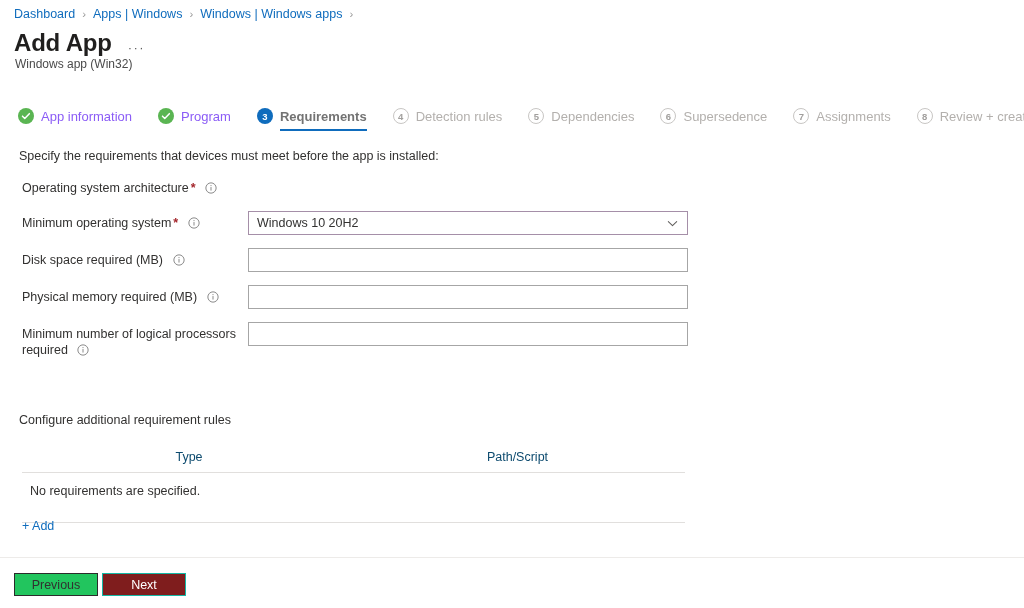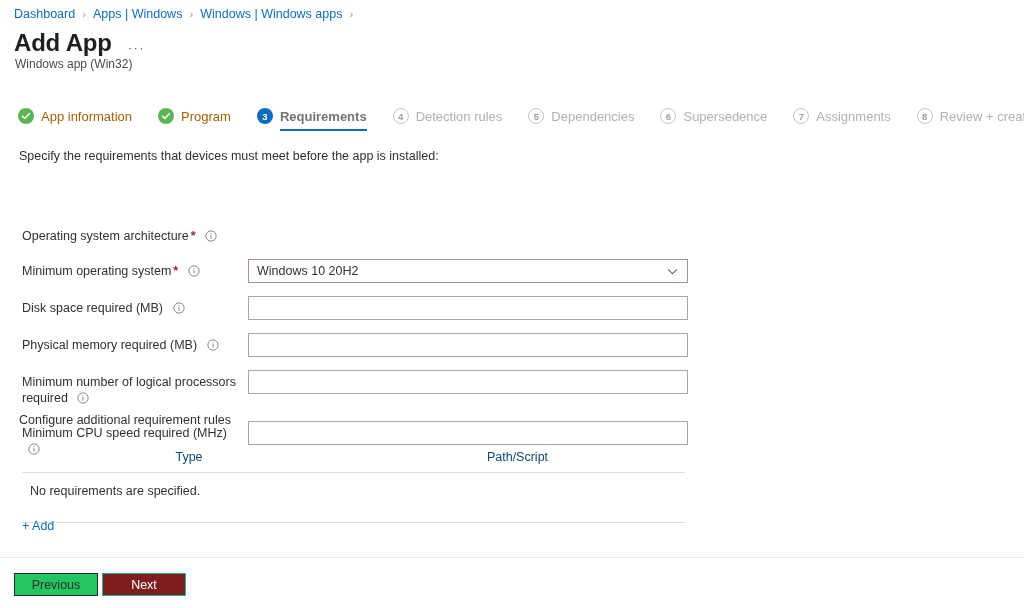--- a/index.html
+++ b/index.html
@@ -64,36 +64,36 @@
     flex: 0 0 auto;
   }
   .step.done .badge { background: #5ab552; color: #fff; }
   .step.done .badge svg { display:block; }
   .step.active .badge { background: #0f6cbd; color: #fff; }
   .step.todo .badge {
     background: #fff; color: #a19f9d;
     border: 1px solid #c8c6c4;
   }
   .step .label { white-space: nowrap; }
-  .step.done .label { color: #a16207; }
+  .step.done .label { color: #8b5cf6; }
   .step.active .label { color: #737373; font-weight: 700; }
   .step.todo .label { color: #b3b0ad; }
   .step.active::after {
     content: ""; position: absolute; left: 23px; right: 0; bottom: 0;
     height: 2px; background: #0f6cbd;
   }
 
   
   .intro {
     position: absolute; left: 19px; top: 148px;
     font-size: 12.5px; color: #323130; line-height: 17px;
   }
 
   
-  .form { position: absolute; left: 0; top: 176px; width: 1024px; margin-top: 48px; }
+  .form { position: absolute; left: 0; top: 176px; width: 1024px; }
   .field {
     position: relative;
     display: flex; align-items: flex-start;
     margin-bottom: 13px;
     padding-left: 22px;
   }
   .field-label {
     width: 226px; flex: 0 0 226px;
     font-size: 12.5px; color: #323130; line-height: 16px;
     padding-top: 4px; padding-right: 8px;
@@ -334,35 +334,20 @@
             <rect x="6.5" y="5.9" width="1" height="4.1" fill="#767676"></rect>
             <rect x="6.5" y="3.6" width="1" height="1.2" fill="#767676"></rect>
           </svg>
         </span>
       </div>
       <div class="control">
         <input class="txtbox" type="text" value="" style="">
       </div>
     </div>
 
-    <div class="field">
-      <div class="field-label">
-        <span>Minimum CPU speed required (MHz)</span>
-        <span class="info-icon">
-          <svg width="12" height="12" viewBox="0 0 14 14" aria-hidden="true">
-            <circle cx="7" cy="7" r="6" fill="none" stroke="#767676" stroke-width="1"></circle>
-            <rect x="6.5" y="5.9" width="1" height="4.1" fill="#767676"></rect>
-            <rect x="6.5" y="3.6" width="1" height="1.2" fill="#767676"></rect>
-          </svg>
-        </span>
-      </div>
-      <div class="control">
-        <input class="txtbox" type="text" value="" style="">
-      </div>
-    </div>
 
   </div>
 
   <div class="section-note">Configure additional requirement rules</div>
 
   <div class="rules-table">
     <div class="rules-head">
       <span class="col-type">Type</span>
       <span class="col-path">Path/Script</span>
     </div>

